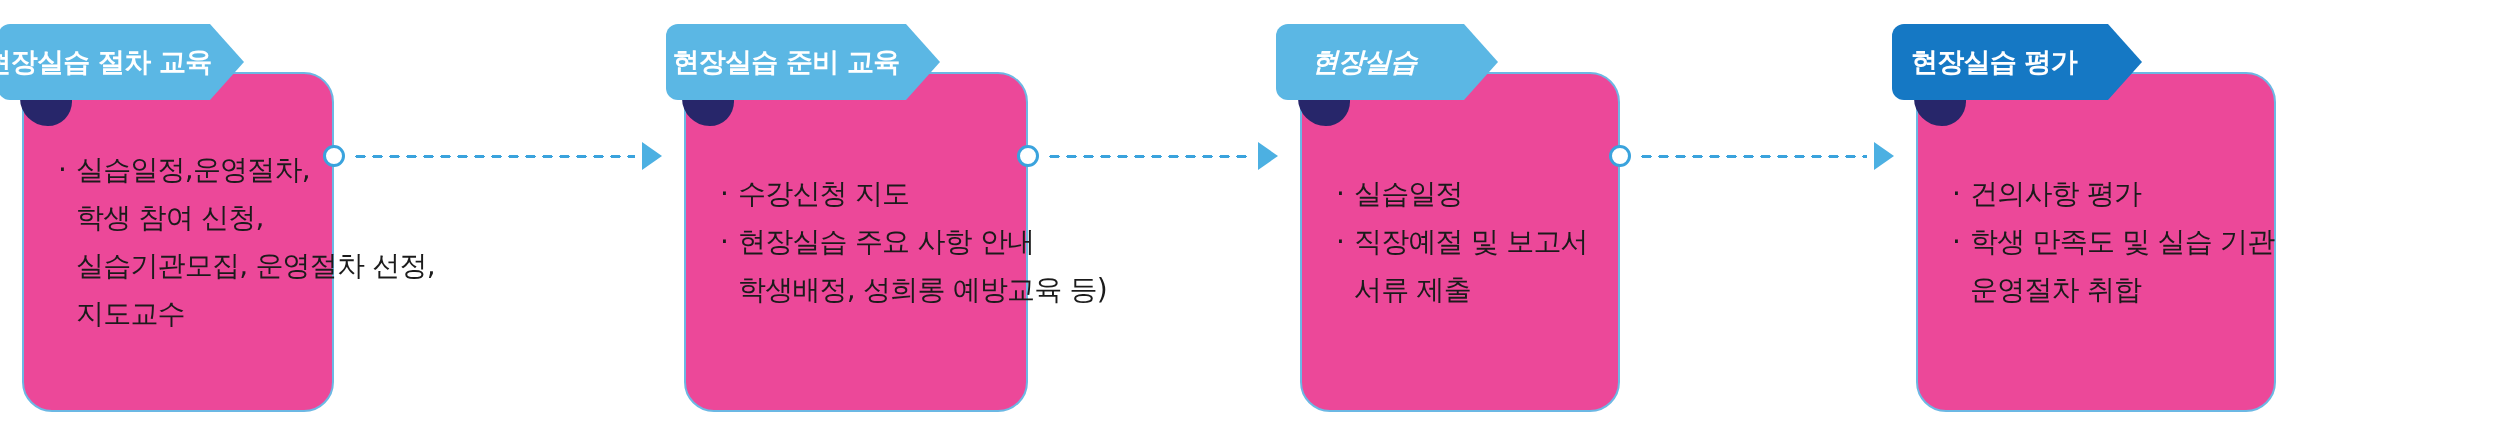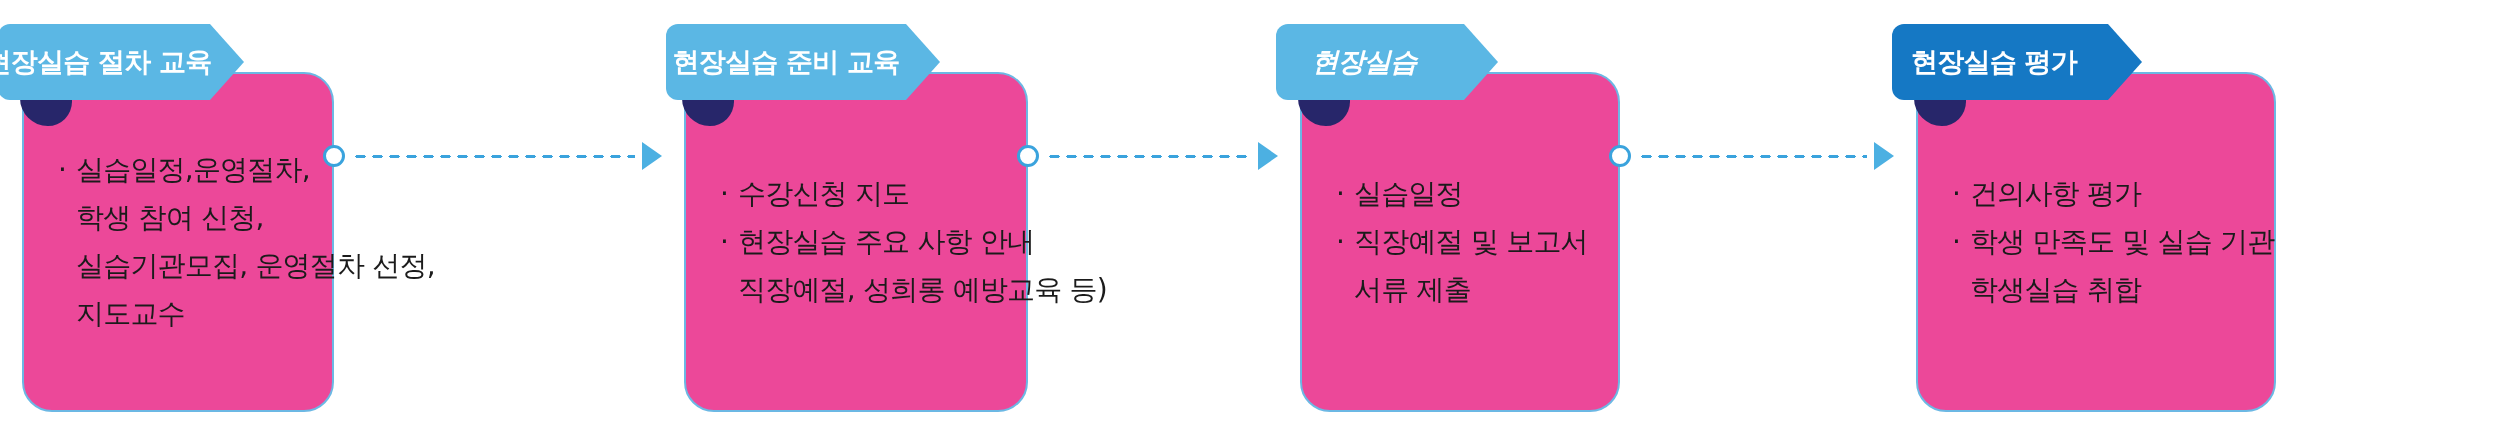--- a/index.html
+++ b/index.html
@@ -150,21 +150,21 @@
           <path d="M 12 0 L 212 0 L 246 38 L 212 76 L 12 76 A 12 12 0 0 1 0 64 L 0 12 A 12 12 0 0 1 12 0 Z" fill="#5bb7e4"></path>
         </svg>
         <span class="header-label">현장실습 절차 교육</span>
       </div>
     </div>
     <div class="card" style="left: 684px; width: 344px;">
       <div class="card-body">
         <div class="lines">
           <div class="line bullet">수강신청 지도</div>
           <div class="line bullet">현장실습 주요 사항 안내</div>
-          <div class="line cont">직장예절, 성희롱 예방교육 등)</div>
+          <div class="line cont">학생배정, 성희롱 예방교육 등)</div>
         </div>
       </div>
       <div class="accent"></div>
       <div class="header" style="width: 274px; padding-left: 12px;">
         <svg width="274" height="76" viewBox="0 0 274 76" class="header-bg">
           <path d="M 12 0 L 240 0 L 274 38 L 240 76 L 12 76 A 12 12 0 0 1 0 64 L 0 12 A 12 12 0 0 1 12 0 Z" fill="#5bb7e4"></path>
         </svg>
         <span class="header-label">현장실습 준비 교육</span>
       </div>
     </div>
@@ -182,21 +182,21 @@
           <path d="M 12 0 L 188 0 L 222 38 L 188 76 L 12 76 A 12 12 0 0 1 0 64 L 0 12 A 12 12 0 0 1 12 0 Z" fill="#5bb7e4"></path>
         </svg>
         <span class="header-label">현장실습</span>
       </div>
     </div>
     <div class="card" style="left: 1916px; width: 360px;">
       <div class="card-body">
         <div class="lines">
           <div class="line bullet">건의사항 평가</div>
           <div class="line bullet">학생 만족도 및 실습 기관</div>
-          <div class="line cont">학생실습 취합</div>
+          <div class="line cont">운영절차 취합</div>
         </div>
       </div>
       <div class="accent"></div>
       <div class="header" style="width: 250px; align-items: center;">
         <svg width="250" height="76" viewBox="0 0 250 76" class="header-bg">
           <path d="M 12 0 L 216 0 L 250 38 L 216 76 L 12 76 A 12 12 0 0 1 0 64 L 0 12 A 12 12 0 0 1 12 0 Z" fill="#1578c4"></path>
         </svg>
         <span class="header-label">현장실습 평가</span>
       </div>
     </div>

